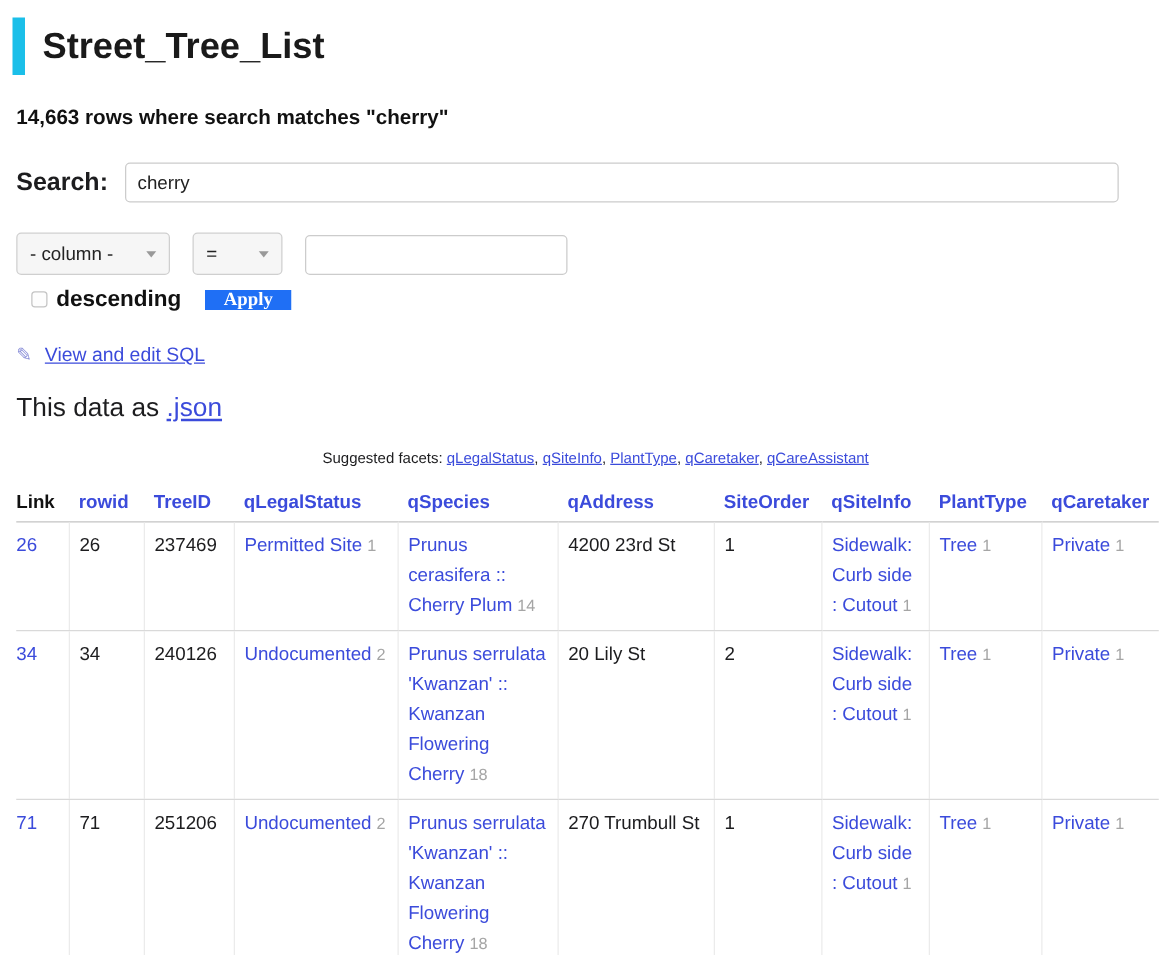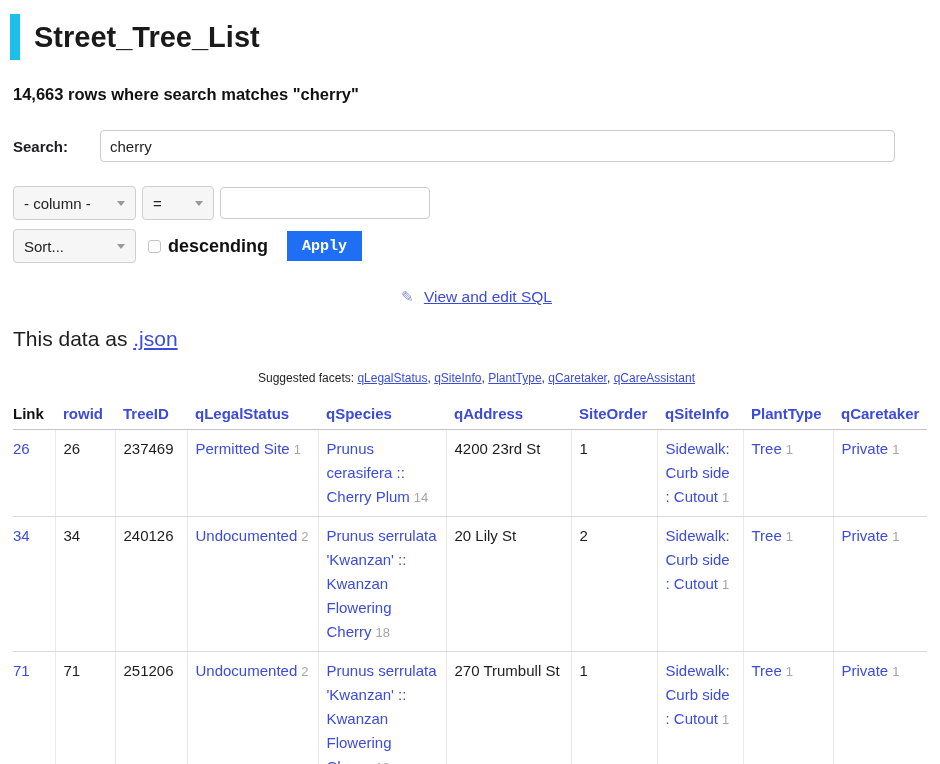--- a/index.html
+++ b/index.html
@@ -26,33 +26,33 @@
     font-weight: bold;
     font-size: 16.5px;
     color: #111;
   }
   .search-row {
     margin-top: 26px;
     display: flex;
     align-items: center;
     width: 882px;
   }
-  .search-label { font-weight: bold; font-size: 15px; width: 87px; flex: none; }
+  .search-label { font-weight: bold; font-size: 20px; width: 87px; flex: none; }
   .text-input {
     height: 32px;
     border: 1px solid #cccccc;
     border-radius: 4px;
     padding: 0 9px;
     font-size: 15px;
     color: #222;
     font-family: inherit;
     background: #fff;
   }
   .search-input { flex: 1; }
-  .filter-row { margin-top: 24px; display: flex; gap: 6px; align-items: center; }
+  .filter-row { margin-top: 24px; display: flex; gap: 18px; align-items: flex-end; }
   .select {
     height: 34px;
     background: #f6f6f6;
     border: 1px solid #cfcfcf;
     border-radius: 4px;
     display: inline-flex;
     align-items: center;
     justify-content: space-between;
     padding: 0 10px;
     font-size: 15px;
@@ -73,32 +73,32 @@
     width: 13px; height: 13px;
     border: 1px solid #c3c3c3;
     border-radius: 3px;
     background: #fdfdfd;
     margin-left: 12px;
     flex: none;
   }
   .desc-label { font-weight: bold; font-size: 18px; margin-left: 7px; color: #111; }
   .apply-btn {
     margin-left: 19px;
-    height: 30px;
+    height: 16px;
     padding: 0 15px;
     background: #1f6ff5;
     color: #ffffff;
     font-weight: bold;
     font-size: 15px;
     border: none;
     border-radius: 0;
-    font-family: Liberation Mono, monospace;
+    font-family: Liberation Serif, serif;
     cursor: pointer;
   }
-  .sql-row { margin: 25px 0 0 0; font-size: 15.5px; text-align: center; }
+  .sql-row { margin: 25px 0 0 0; font-size: 15.5px; }
   .pencil-icon { color: #8b90d9; margin-right: 6px; font-size: 15px; }
   a.link { color: #3b4bdb; text-decoration: underline; cursor: pointer; }
   .data-as-row { margin: 21px 0 0 0; font-size: 21px; }
   .facets-row { margin: 20px 0 0 0; font-size: 12px; text-align: center; }
   .sep { color: #1d1d1f; }
   table.results {
     margin-top: 17px;
     border-collapse: collapse;
     table-layout: fixed;
     width: 914px;
@@ -148,24 +148,20 @@
     <span class="caret"></span>
   </div>
   <div class="select" style="width:72px">
     <span>=</span>
     <span class="caret"></span>
   </div>
   <input class="text-input filter-value-input" value="" style="">
 </div>
 
 <div class="sort-row">
-  <div class="select" style="width:123px">
-    <span>Sort...</span>
-    <span class="caret"></span>
-  </div>
   <span class="checkbox"></span>
   <label class="desc-label">descending</label>
   <button class="apply-btn">Apply</button>
 </div>
 
 <p class="sql-row">
   <span class="pencil-icon">✎</span>
   <a class="link">View and edit SQL</a>
 </p>
 

